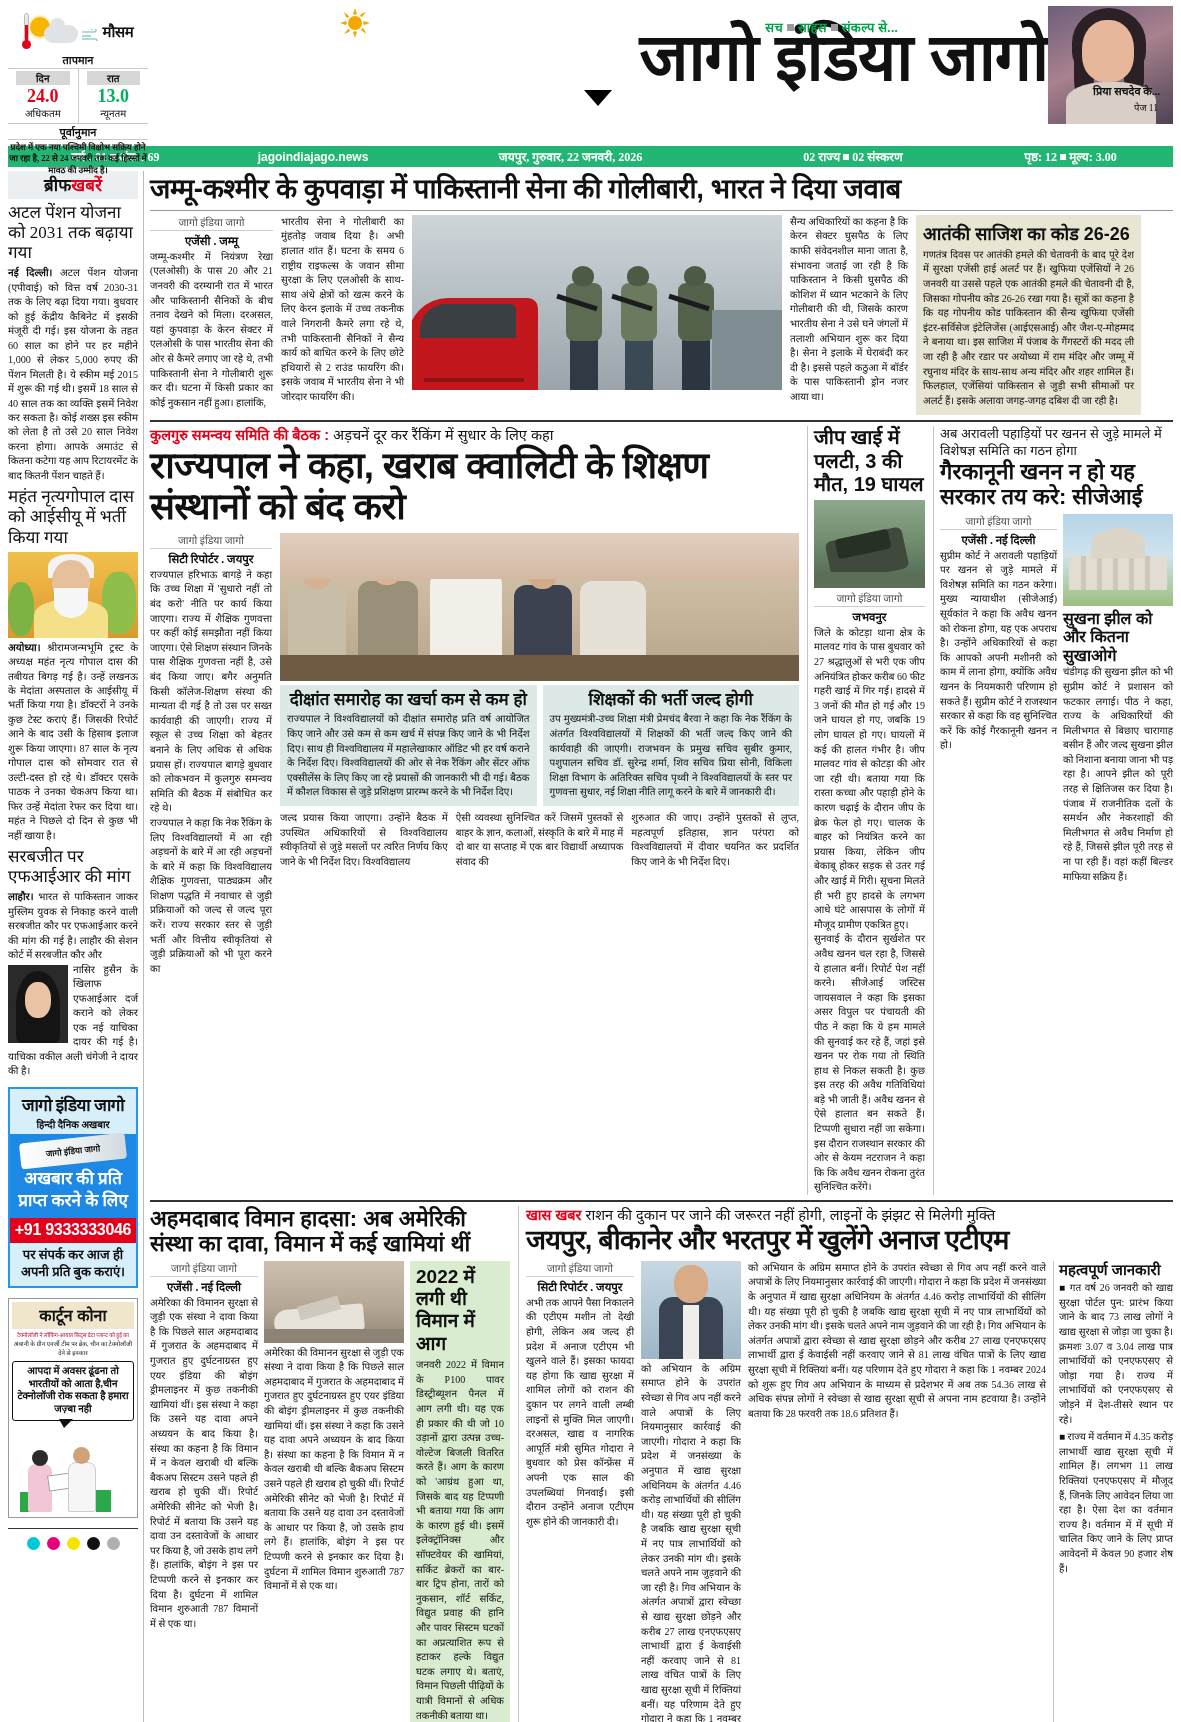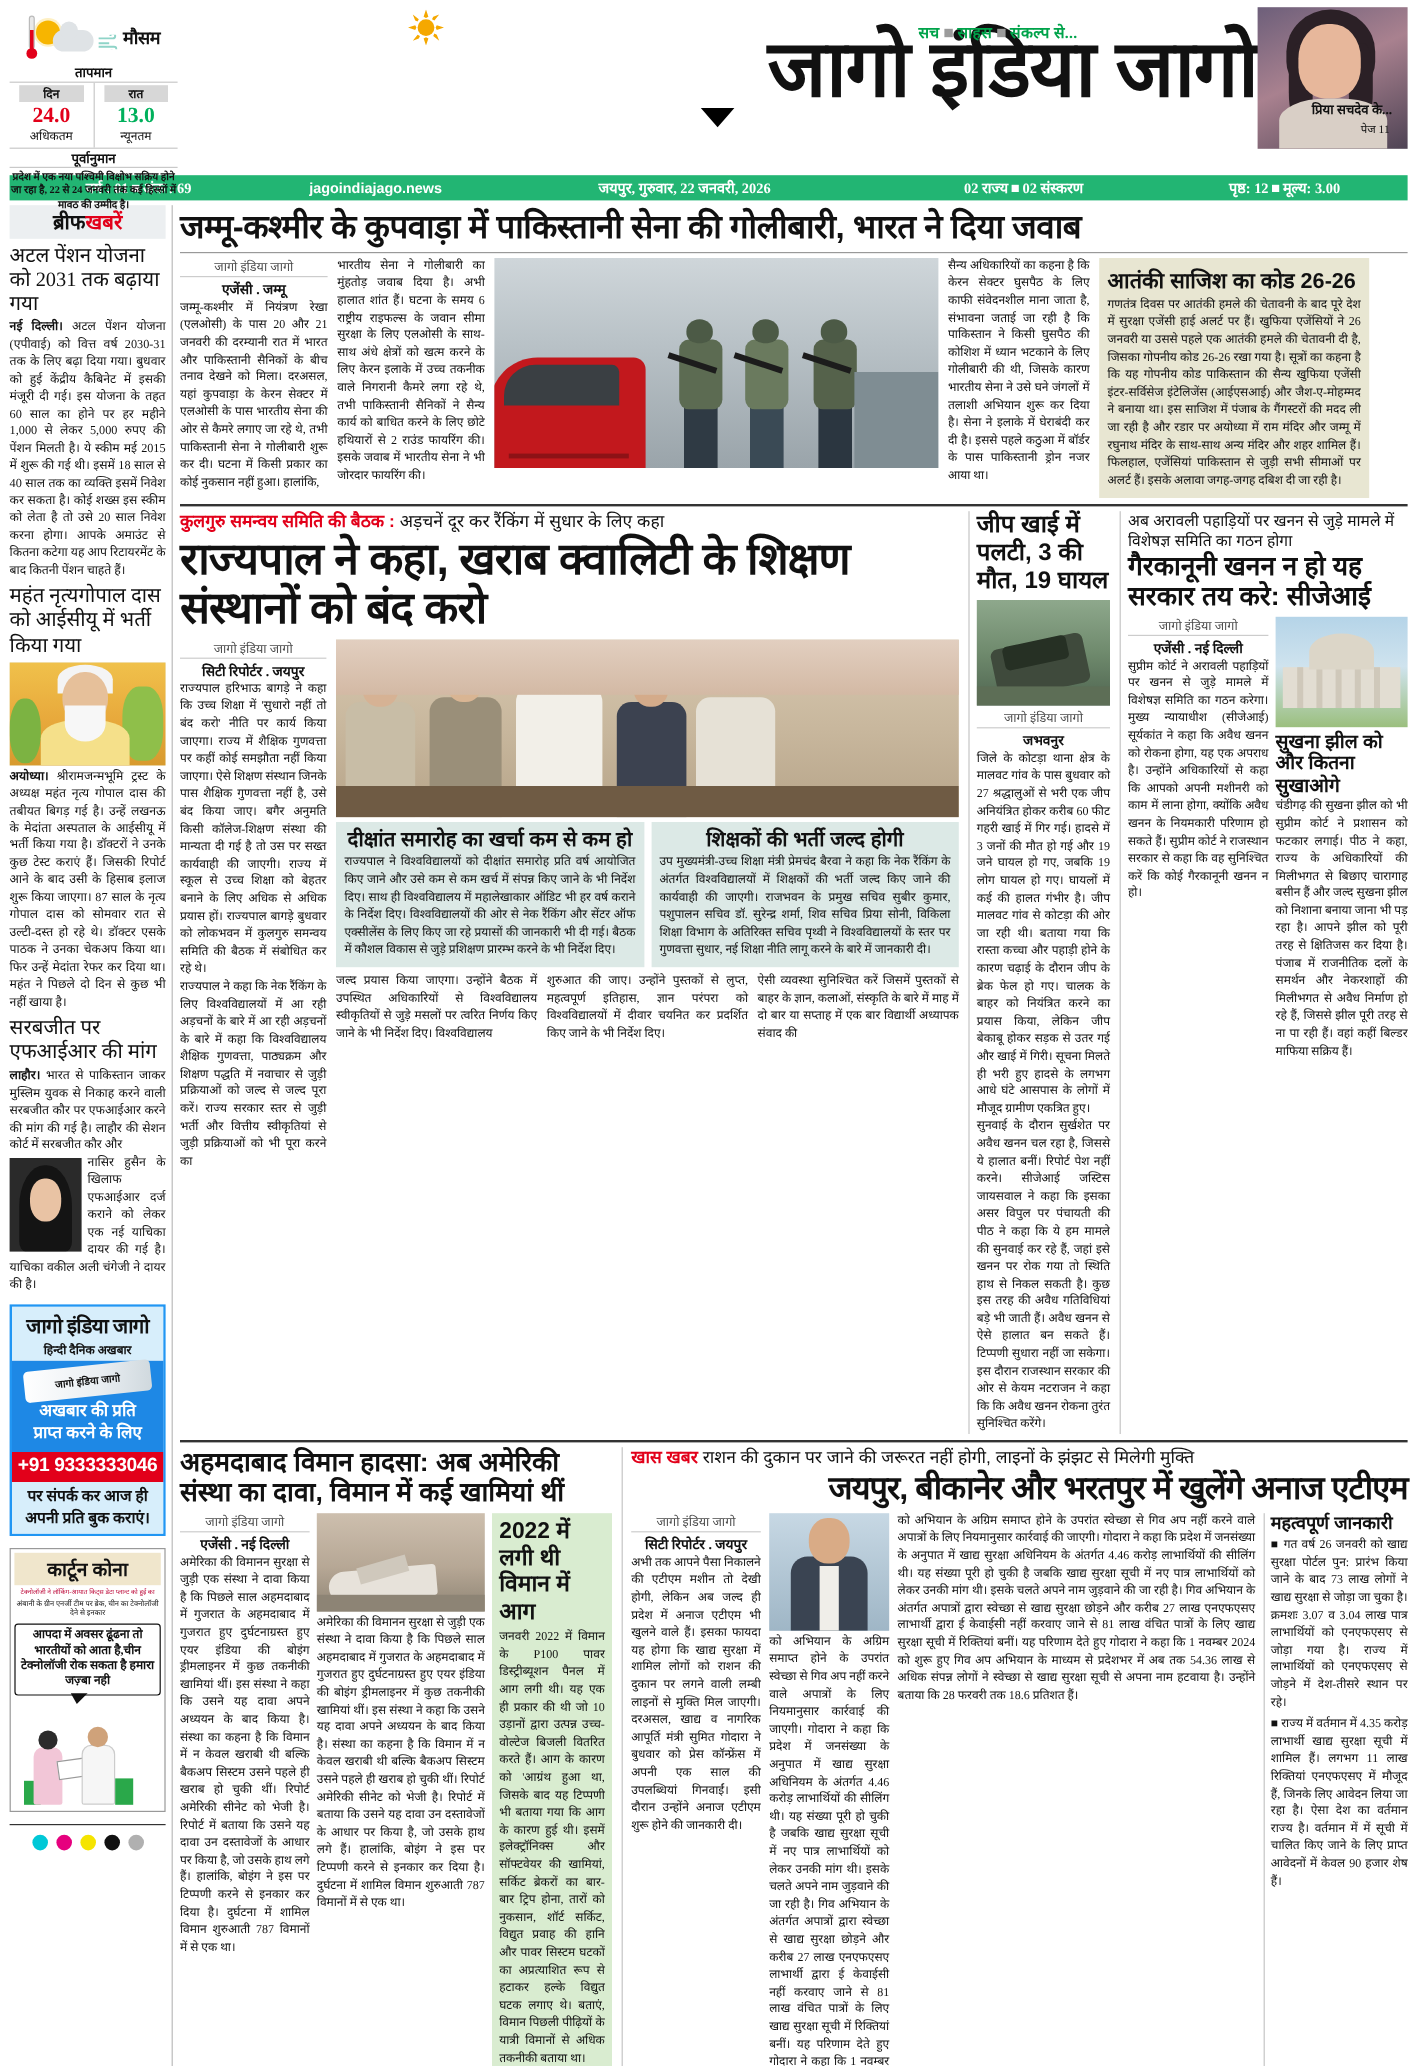--- a/index.html
+++ b/index.html
@@ -88,21 +88,21 @@
   .lady-inner { position:absolute; left:17px; top:17px; width:26px; height:36px; border-radius:46%; background:#e9c3a4; }
 
   .ad-box { border: 2px solid #2196f3; margin-top: 8px; }
   .ad-l1 { background: #d7eefb; text-align: center; padding: 4px 0 3px; }
   .ad-logo { font-family: "Liberation Sans", sans-serif; font-weight: bold; font-size: 17px; letter-spacing: -0.6px; }
   .ad-sub { font-size: 10px; font-weight: bold; margin-top: 1px; }
   .ad-l2 { background: #1e88e5; color: #fff; text-align: center; padding: 4px 0 6px; }
   .ad-roll { width: 106px; height: 26px; margin: 0 auto 4px; background: linear-gradient(100deg,#fff 0%,#e9eef2 60%,#cfd8dd 100%);
              border-radius: 4px; transform: rotate(-6deg); display:flex; align-items:center; justify-content:center;
              font-size: 8.6px; font-weight: bold; color:#111; font-family:"Liberation Sans",sans-serif; }
-  .ad-l2 p { font-size: 14px; font-weight: bold; line-height: 1.3; }
+  .ad-l2 p { font-size: 17px; font-weight: bold; line-height: 1.3; }
   .ad-phone { background: #e2001a; color: #fff; text-align: center; font-family: "Liberation Sans", sans-serif;
               font-weight: bold; font-size: 16px; padding: 3px 0 4px; letter-spacing: -0.3px; }
   .ad-l3 { background: #d7eefb; text-align: center; font-size: 13px; font-weight: bold; line-height: 1.35; padding: 3px 4px 5px; }
 
   .cartoon-box { border: 1px solid #999; margin-top: 10px; padding: 3px; }
   .cartoon-hd { background: #f0e6cc; text-align: center; font-family: "Liberation Sans", sans-serif;
                 font-weight: bold; font-size: 16px; padding: 2px 0 3px; }
   .cartoon-cap { font-size: 5.5px; text-align: center; color: #b03; line-height: 1.35; margin: 3px 1px 1px; }
   .cartoon-cap2 { font-size: 6.2px; text-align: center; line-height: 1.4; margin-bottom: 3px; }
   .bubble { border: 1px solid #111; border-radius: 3px; padding: 3px 3px 4px; font-size: 10px; font-weight: bold;
@@ -423,22 +423,22 @@
                   <h3>दीक्षांत समारोह का खर्चा कम से कम हो</h3>
                   <p class="col-p">राज्यपाल ने विश्वविद्यालयों को दीक्षांत समारोह प्रति वर्ष आयोजित किए जाने और उसे कम से कम खर्च में संपन्न किए जाने के भी निर्देश दिए। साथ ही विश्वविद्यालय में महालेखाकार ऑडिट भी हर वर्ष कराने के निर्देश दिए। विश्वविद्यालयों की ओर से नेक रैंकिंग और सेंटर ऑफ एक्सीलेंस के लिए किए जा रहे प्रयासों की जानकारी भी दी गई। बैठक में कौशल विकास से जुड़े प्रशिक्षण प्रारम्भ करने के भी निर्देश दिए।</p>
                 </div>
                 <div class="box-teal" style="flex:1;">
                   <h3>शिक्षकों की भर्ती जल्द होगी</h3>
                   <p class="col-p">उप मुख्यमंत्री-उच्च शिक्षा मंत्री प्रेमचंद बैरवा ने कहा कि नेक रैंकिंग के अंतर्गत विश्वविद्यालयों में शिक्षकों की भर्ती जल्द किए जाने की कार्यवाही की जाएगी। राजभवन के प्रमुख सचिव सुबीर कुमार, पशुपालन सचिव डॉ. सुरेन्द्र शर्मा, शिव सचिव प्रिया सोनी, विकिला शिक्षा विभाग के अतिरिक्त सचिव पृथ्वी ने विश्वविद्यालयों के स्तर पर गुणवत्ता सुधार, नई शिक्षा नीति लागू करने के बारे में जानकारी दी।</p>
                 </div>
               </div>
               <div style="display:flex;gap:8px;margin-top:5px;">
                 <p class="col-p" style="flex:1;">जल्द प्रयास किया जाएगा। उन्होंने बैठक में उपस्थित अधिकारियों से विश्वविद्यालय स्वीकृतियों से जुड़े मसलों पर त्वरित निर्णय किए जाने के भी निर्देश दिए। विश्वविद्यालय</p>
+                <p class="col-p" style="flex:1;">ऐसी व्यवस्था सुनिश्चित करें जिसमें पुस्तकों से बाहर के ज्ञान, कलाओं, संस्कृति के बारे में माह में दो बार या सप्ताह में एक बार विद्यार्थी अध्यापक संवाद की</p>
                 <p class="col-p" style="flex:1;">शुरुआत की जाए। उन्होंने पुस्तकों से लुप्त, महत्वपूर्ण इतिहास, ज्ञान परंपरा को विश्वविद्यालयों में दीवार चयनित कर प्रदर्शित किए जाने के भी निर्देश दिए।</p>
-                <p class="col-p" style="flex:1;">ऐसी व्यवस्था सुनिश्चित करें जिसमें पुस्तकों से बाहर के ज्ञान, कलाओं, संस्कृति के बारे में माह में दो बार या सप्ताह में एक बार विद्यार्थी अध्यापक संवाद की</p>
               </div>
             </div>
           </div>
         </div>
 
         <div style="width:118px;flex:0 0 118px;border-left:1px solid #c5c5c5;padding-left:6px;">
           <h2 class="mid-hd">जीप खाई में पलटी, 3 की मौत, 19 घायल</h2>
           <div class="photo ph-jeep" style="height:88px;margin:4px 0 3px;">
             <div style="position:absolute;left:14px;bottom:12px;width:78px;height:42px;background:#3f4a3c;border-radius:6px;transform:rotate(-12deg);"></div>
             <div style="position:absolute;left:22px;bottom:34px;width:54px;height:20px;background:#263024;border-radius:4px;transform:rotate(-12deg);"></div>
@@ -509,21 +509,21 @@
               </div>
             </div>
           </div>
         </div>
 
         <div style="flex:1;border-left:1px solid #c5c5c5;padding-left:7px;">
           <div class="kicker">
             <b>खास खबर</b>
             <span>राशन की दुकान पर जाने की जरूरत नहीं होगी, लाइनों के झंझट से मिलेगी मुक्ति</span>
           </div>
-          <h2 class="big-hd" style="font-size:27px;text-align:right;">जयपुर, बीकानेर और भरतपुर में खुलेंगे अनाज एटीएम</h2>
+          <h2 class="big-hd" style="font-size:27px;">जयपुर, बीकानेर और भरतपुर में खुलेंगे अनाज एटीएम</h2>
           <div style="display:flex;gap:7px;">
             <div style="width:108px;flex:0 0 108px;">
               <div class="byline-box">
                 <div class="byline-top">जागो इंडिया जागो</div>
                 <div class="byline-main">सिटी रिपोर्टर . जयपुर</div>
               </div>
               <p class="col-p">अभी तक आपने पैसा निकालने की एटीएम मशीन तो देखी होगी, लेकिन अब जल्द ही प्रदेश में अनाज एटीएम भी खुलने वाले हैं। इसका फायदा यह होगा कि खाद्य सुरक्षा में शामिल लोगों को राशन की दुकान पर लगने वाली लम्बी लाइनों से मुक्ति मिल जाएगी। दरअसल, खाद्य व नागरिक आपूर्ति मंत्री सुमित गोदारा ने बुधवार को प्रेस कॉन्फ्रेंस में अपनी एक साल की उपलब्धियां गिनवाईं। इसी दौरान उन्होंने अनाज एटीएम शुरू होने की जानकारी दी।</p>
             </div>
             <div style="width:100px;flex:0 0 100px;">
               <div class="photo ph-man" style="height:98px;">

